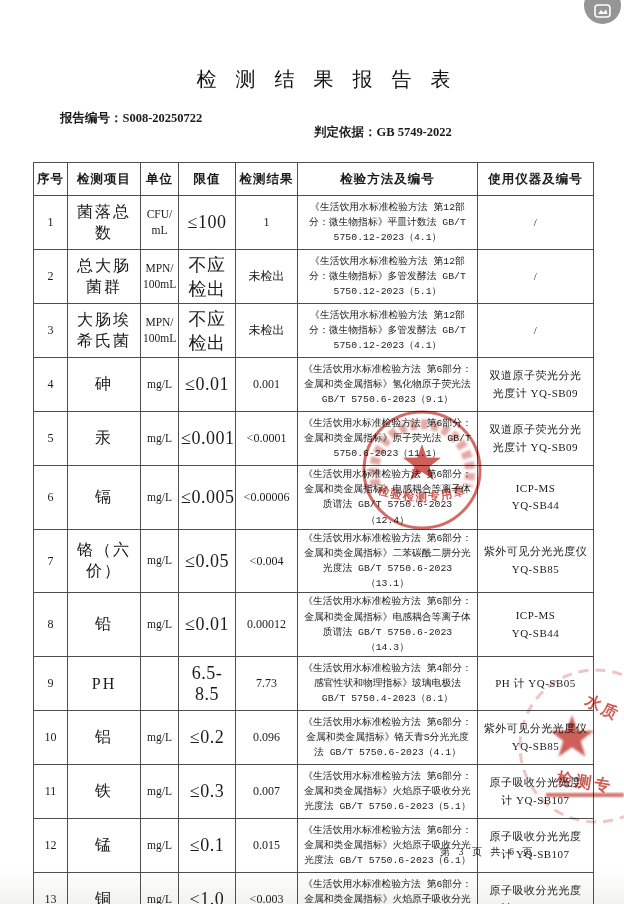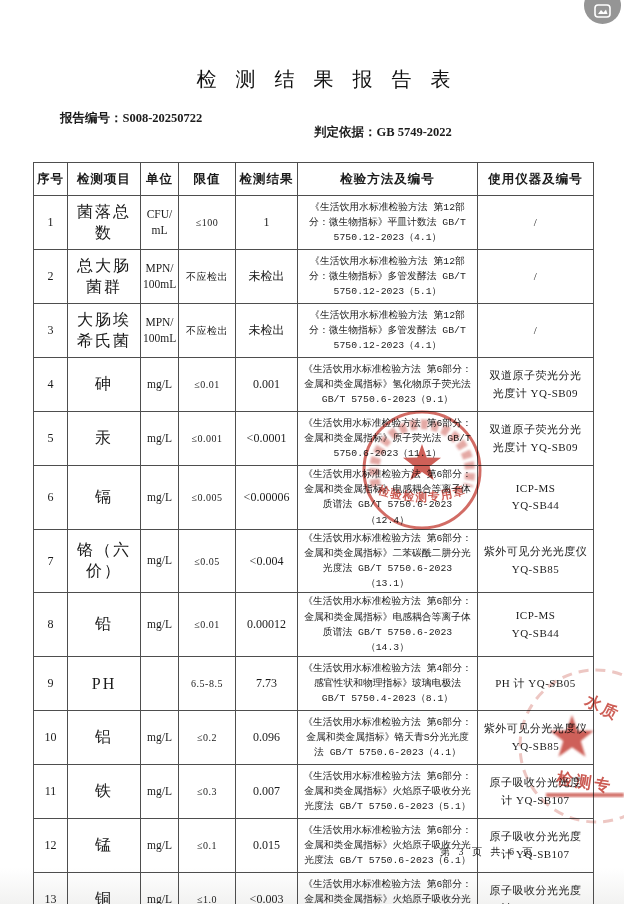--- a/index.html
+++ b/index.html
@@ -19,21 +19,21 @@
   .basis{position:absolute;left:314px;top:0;white-space:nowrap;margin-top:27px;}
   .tbl-wrap{position:absolute;left:33px;top:142px;margin-top:20px;}
   table{border-collapse:collapse;table-layout:fixed;width:560px;background:transparent;}
   th,td{border:1px solid #4e4e4e;text-align:center;vertical-align:middle;padding:0 2px;overflow:hidden;}
   table{border:1.5px solid #3f3f3f;}
   th{height:32px;font-size:12.5px;font-weight:bold;letter-spacing:1px;}
   td{height:51px;font-size:12px;}
   .cell-no{font-size:12px;}
   .cell-item{letter-spacing:2px;font-size:16px;}
   .cell-unit{font-size:11.5px;white-space:pre-line;line-height:1.35;}
-  .cell-limit{font-size:10px;letter-spacing:0.5px;}
+  .cell-limit{font-size:18px;letter-spacing:0.5px;}
   .cell-result{font-size:12px;}
   .cell-method{font-size:9.8px;line-height:1.55;padding:1px 4px;letter-spacing:0;color:#222;font-family:Liberation Mono, monospace;}
   .cell-instrument{font-size:11px;white-space:pre-line;line-height:1.6;letter-spacing:0.5px;}
   .page-footer{
     position:absolute;left:440px;top:845px;font-size:10px;letter-spacing:3px;color:#222;white-space:nowrap;
   }
   .seal{position:absolute;pointer-events:none;mix-blend-mode:multiply;}
   .seal-center{left:358px;top:406px;opacity:0.88;}
   .seal-right{left:500px;top:662px;opacity:0.9;}
   .fab{

